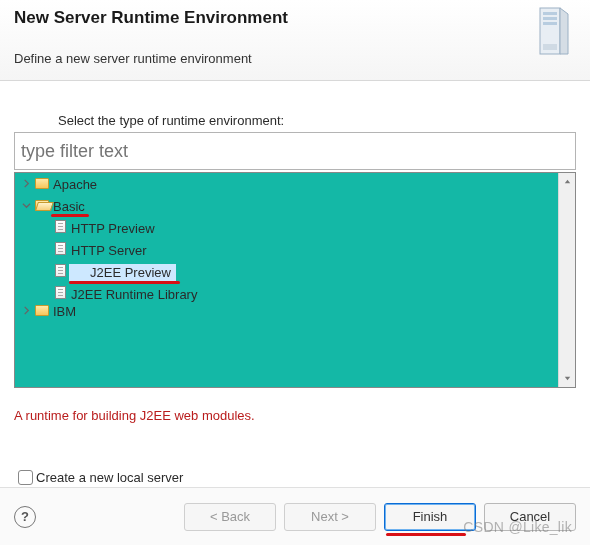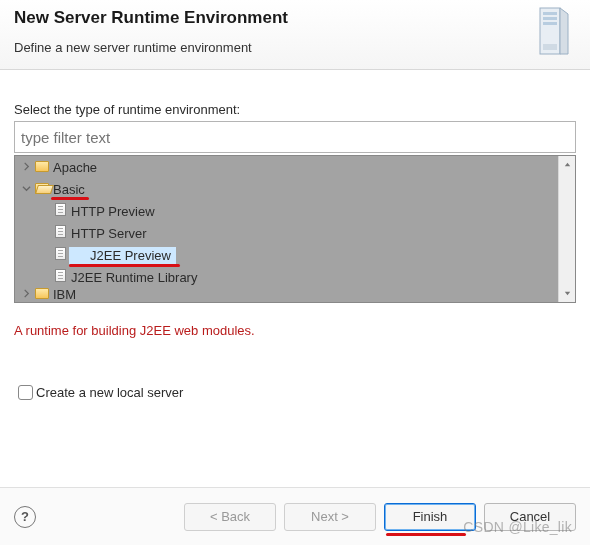--- a/index.html
+++ b/index.html
@@ -14,54 +14,55 @@
   }
   .header {
     background: linear-gradient(#ffffff, #f5f5f5);
     border-bottom: 1px solid #d8d8d8;
     padding: 8px 14px 14px 14px;
     position: relative;
   }
   .title {
     font-size: 17px;
     font-weight: bold;
-    margin-bottom: 12px;
+    margin-bottom: 23px;
     color: #1a1a1a;
   }
   .subtitle {
     font-size: 13px;
     color: #333;
   }
   .server-illust {
     position: absolute;
     right: 14px; top: 4px;
     width: 42px; height: 54px;
   }
   .body {
     padding: 32px 14px 0 14px;
   }
   .prompt {
     margin-bottom: 4px;
+    margin-left: 44px;
   }
   .filter {
     width: 100%;
     border: 1px solid #b4b4b4;
     padding: 3px 6px;
-    font-size: 15px;
+    font-size: 18px;
     color: #777;
     outline: none;
-    height: 32px;
+    height: 38px;
     font-family: inherit;
   }
   .tree {
     border: 1px solid #888;
     margin-top: 2px;
-    height: 148px;
+    height: 216px;
     overflow: hidden;
-    background: #a3a3a3;
+    background: #14b8a6;
     position: relative;
   }
   .scrollbar {
     position: absolute;
     right: 0; top: 0; bottom: 0;
     width: 17px;
     background: #f0f0f0;
     border-left: 1px solid #d8d8d8;
   }
   .scroll-arrow {

